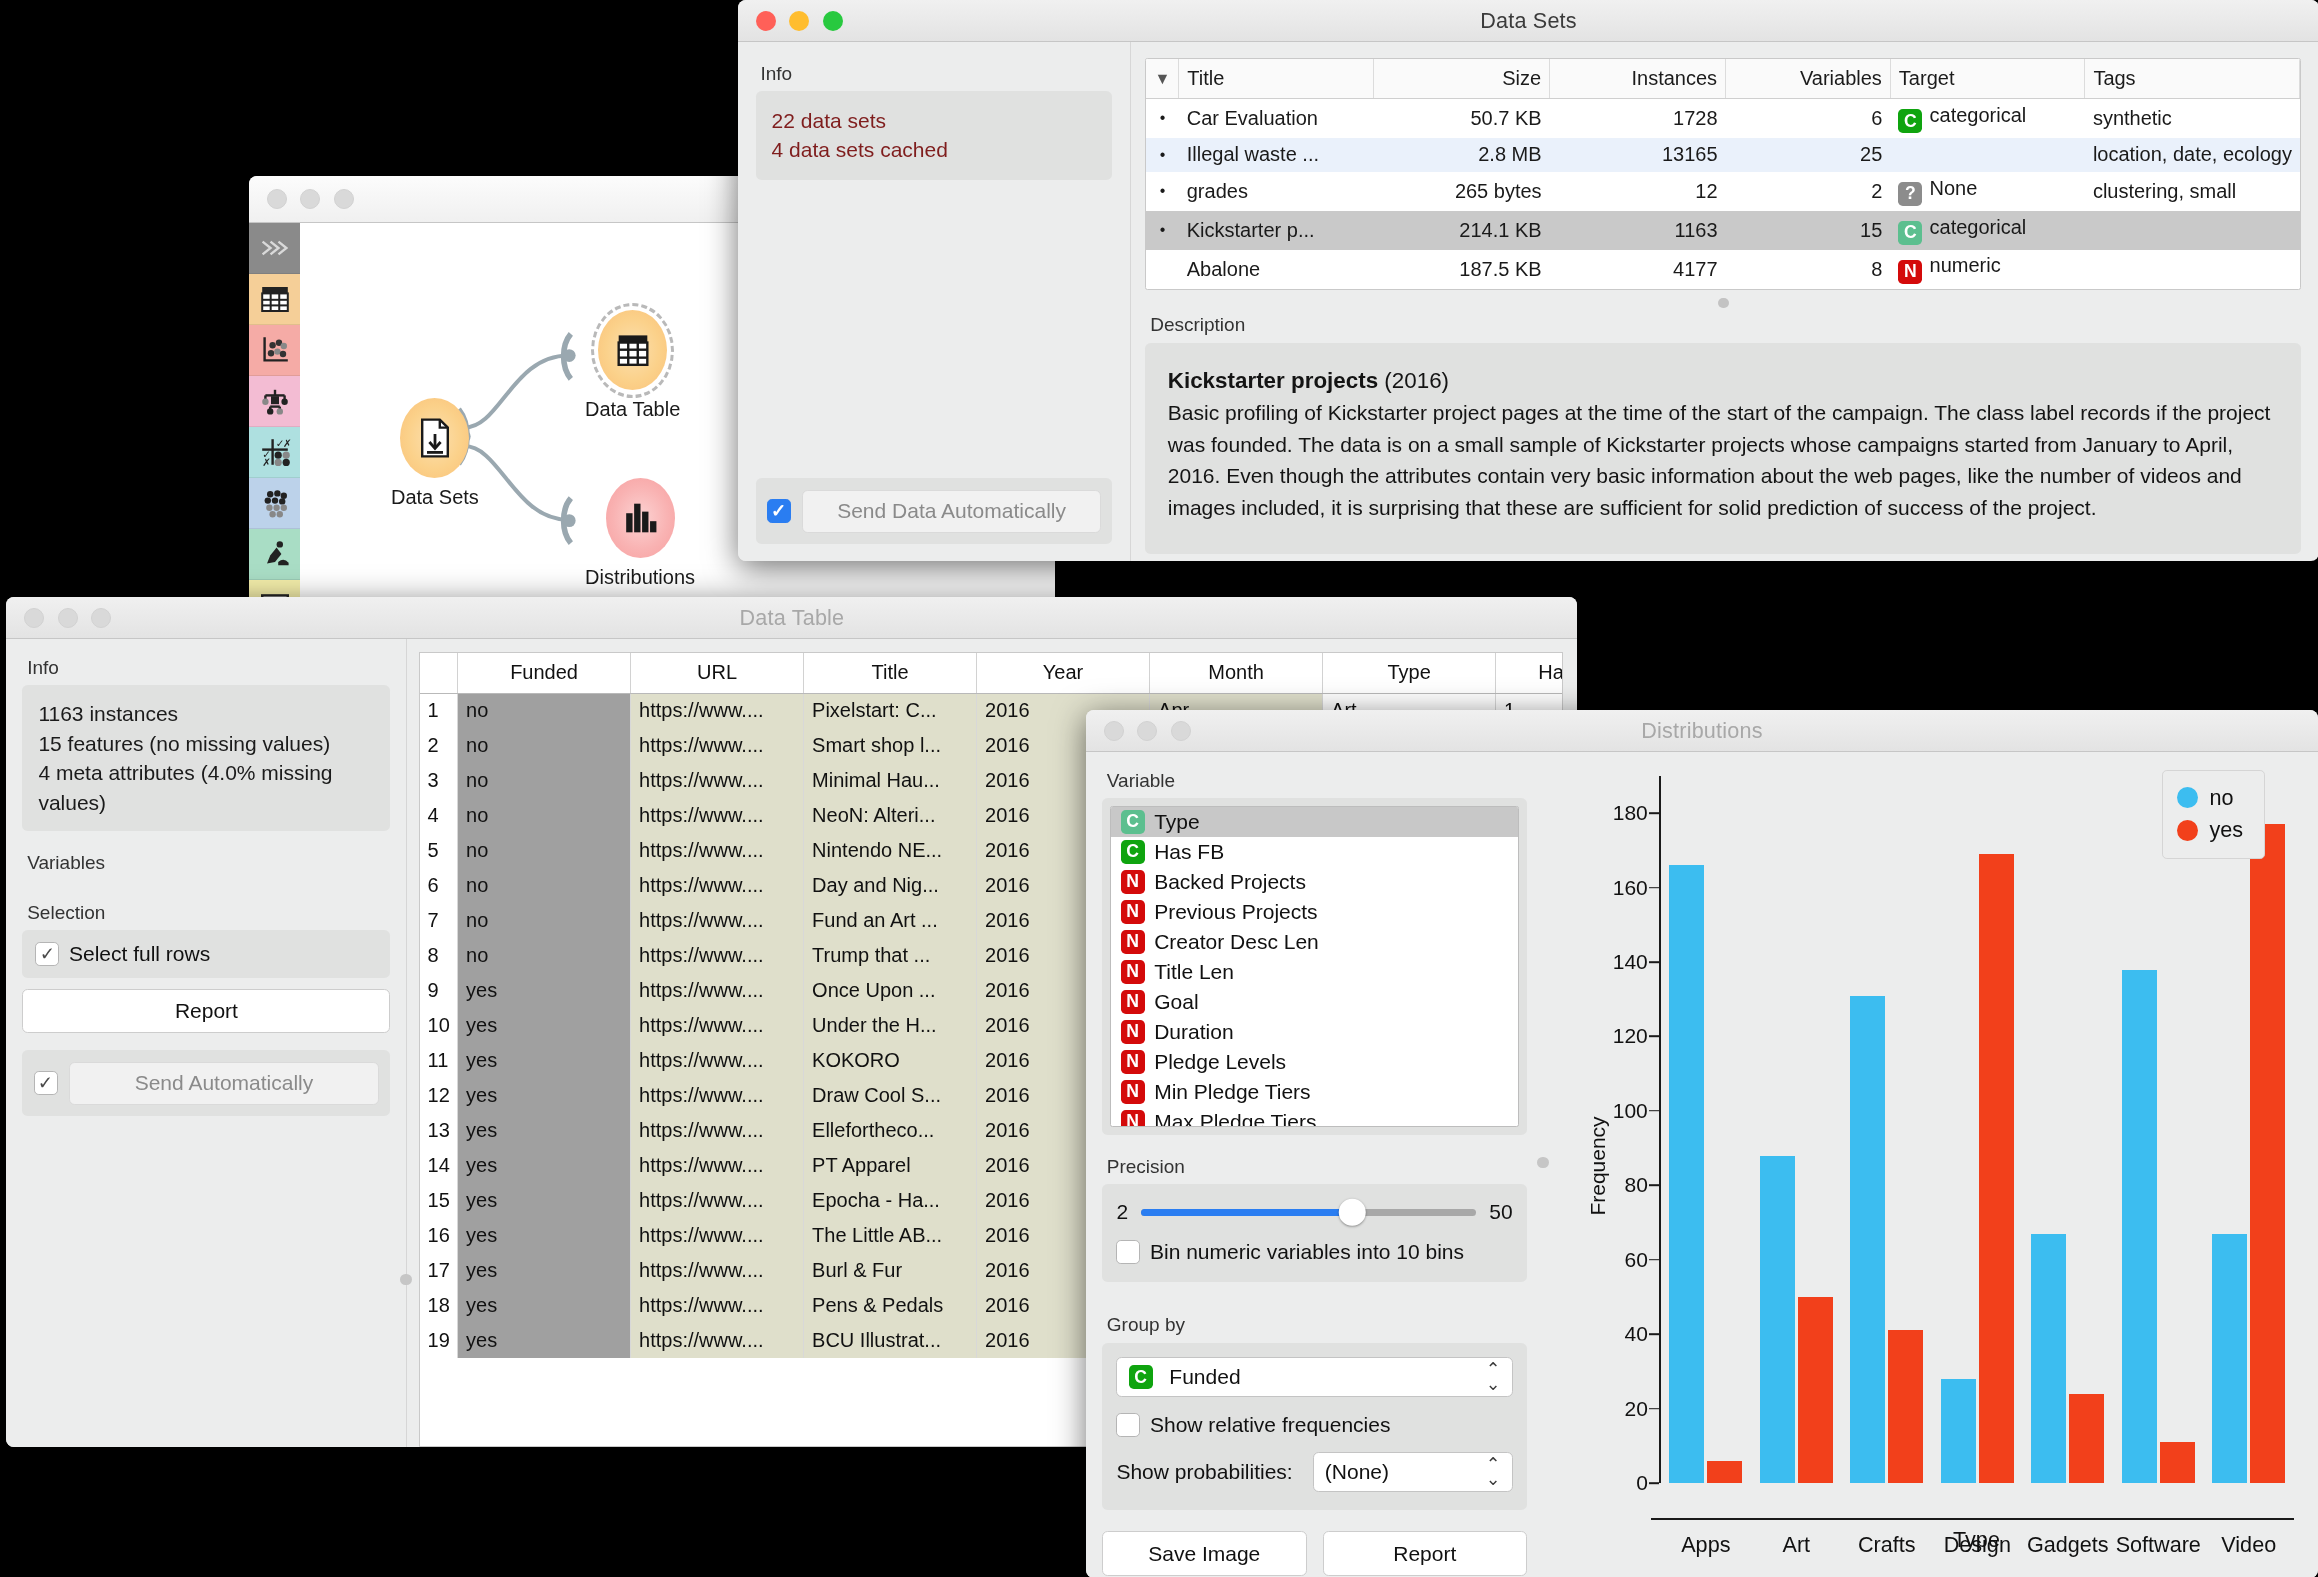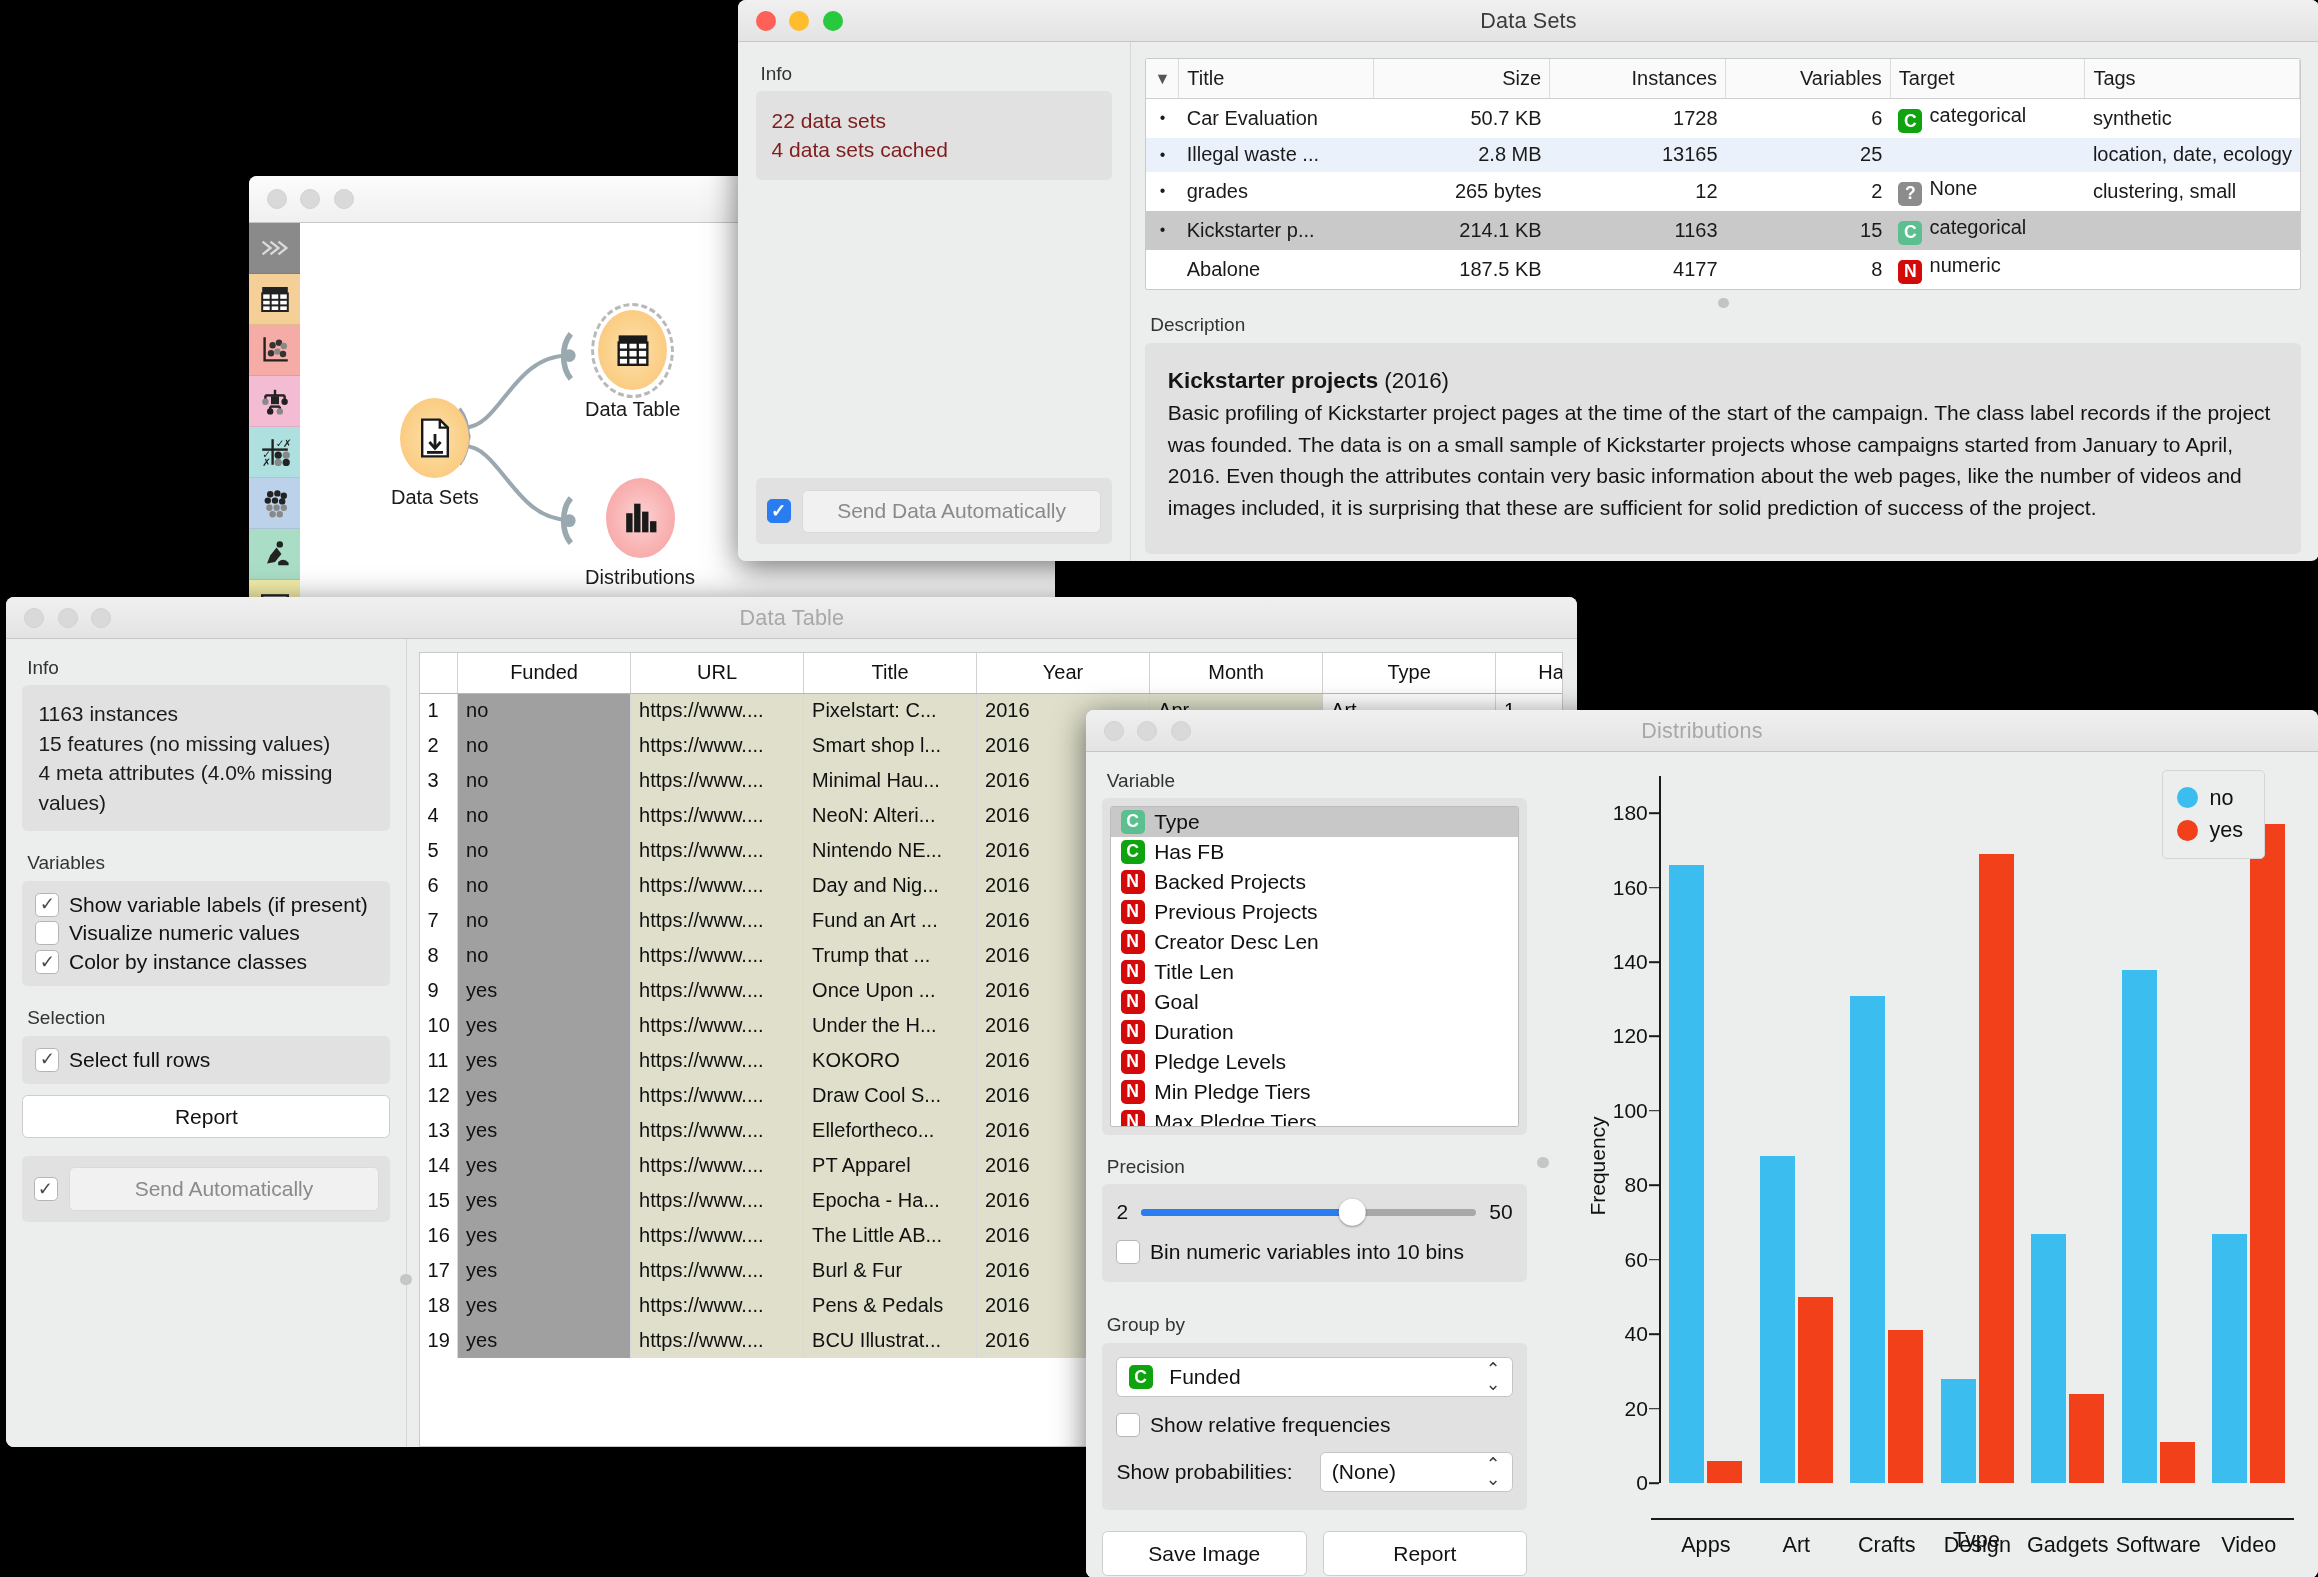--- a/index.html
+++ b/index.html
@@ -484,34 +484,20 @@
     <div class="body">
       <div class="dt-left">
         <div class="grp-label">Info</div>
         <div class="grp-box">
           <div class="line">1163 instances</div>
           <div class="line">15 features (no missing values)</div>
           <div class="line">4 meta attributes (4.0% missing values)</div>
         </div>
 
         <div class="grp-label" style="margin-top:21px">Variables</div>
-        <div class="grp-box" style="padding:9.6px 13px">
-          <div class="ckline">
-            <span class="cb ongray"></span>
-            <span>Show variable labels (if present)</span>
-          </div>
-          <div class="ckline">
-            <span class="cb"></span>
-            <span>Visualize numeric values</span>
-          </div>
-          <div class="ckline">
-            <span class="cb ongray"></span>
-            <span>Color by instance classes</span>
-          </div>
-        </div>
 
         <div class="grp-label" style="margin-top:21px">Selection</div>
         <div class="grp-box" style="padding:9.6px 13px">
           <div class="ckline">
             <span class="cb ongray"></span>
             <span>Select full rows</span>
           </div>
         </div>
 
         <div class="btnwide">Report</div>
@@ -827,21 +813,21 @@
         <div class="grp-box" style="padding:14.4px 14.4px 17.6px">
           <div class="selectbox">
             <span class="vtag c">C</span>
             <span>Funded</span>
             <span class="chev">⌃<br>⌄</span>
           </div>
           <div class="ckline" style="margin-top:13px">
             <span class="cb"></span>
             <span>Show relative frequencies</span>
           </div>
-          <div style="display:flex; align-items:center; gap:27px; margin-top:13px;">
+          <div style="display:flex; align-items:center; gap:20px; margin-top:13px;">
             <span style="font-size:21px;color:#111">Show probabilities:</span>
             <span class="selectbox" style="flex:1">
               <span>(None)</span>
               <span class="chev">⌃<br>⌄</span>
             </span>
           </div>
         </div>
 
         <div style="display:flex; gap:16px; margin-top:21px;">
           <span class="btnhalf">Save Image</span>

